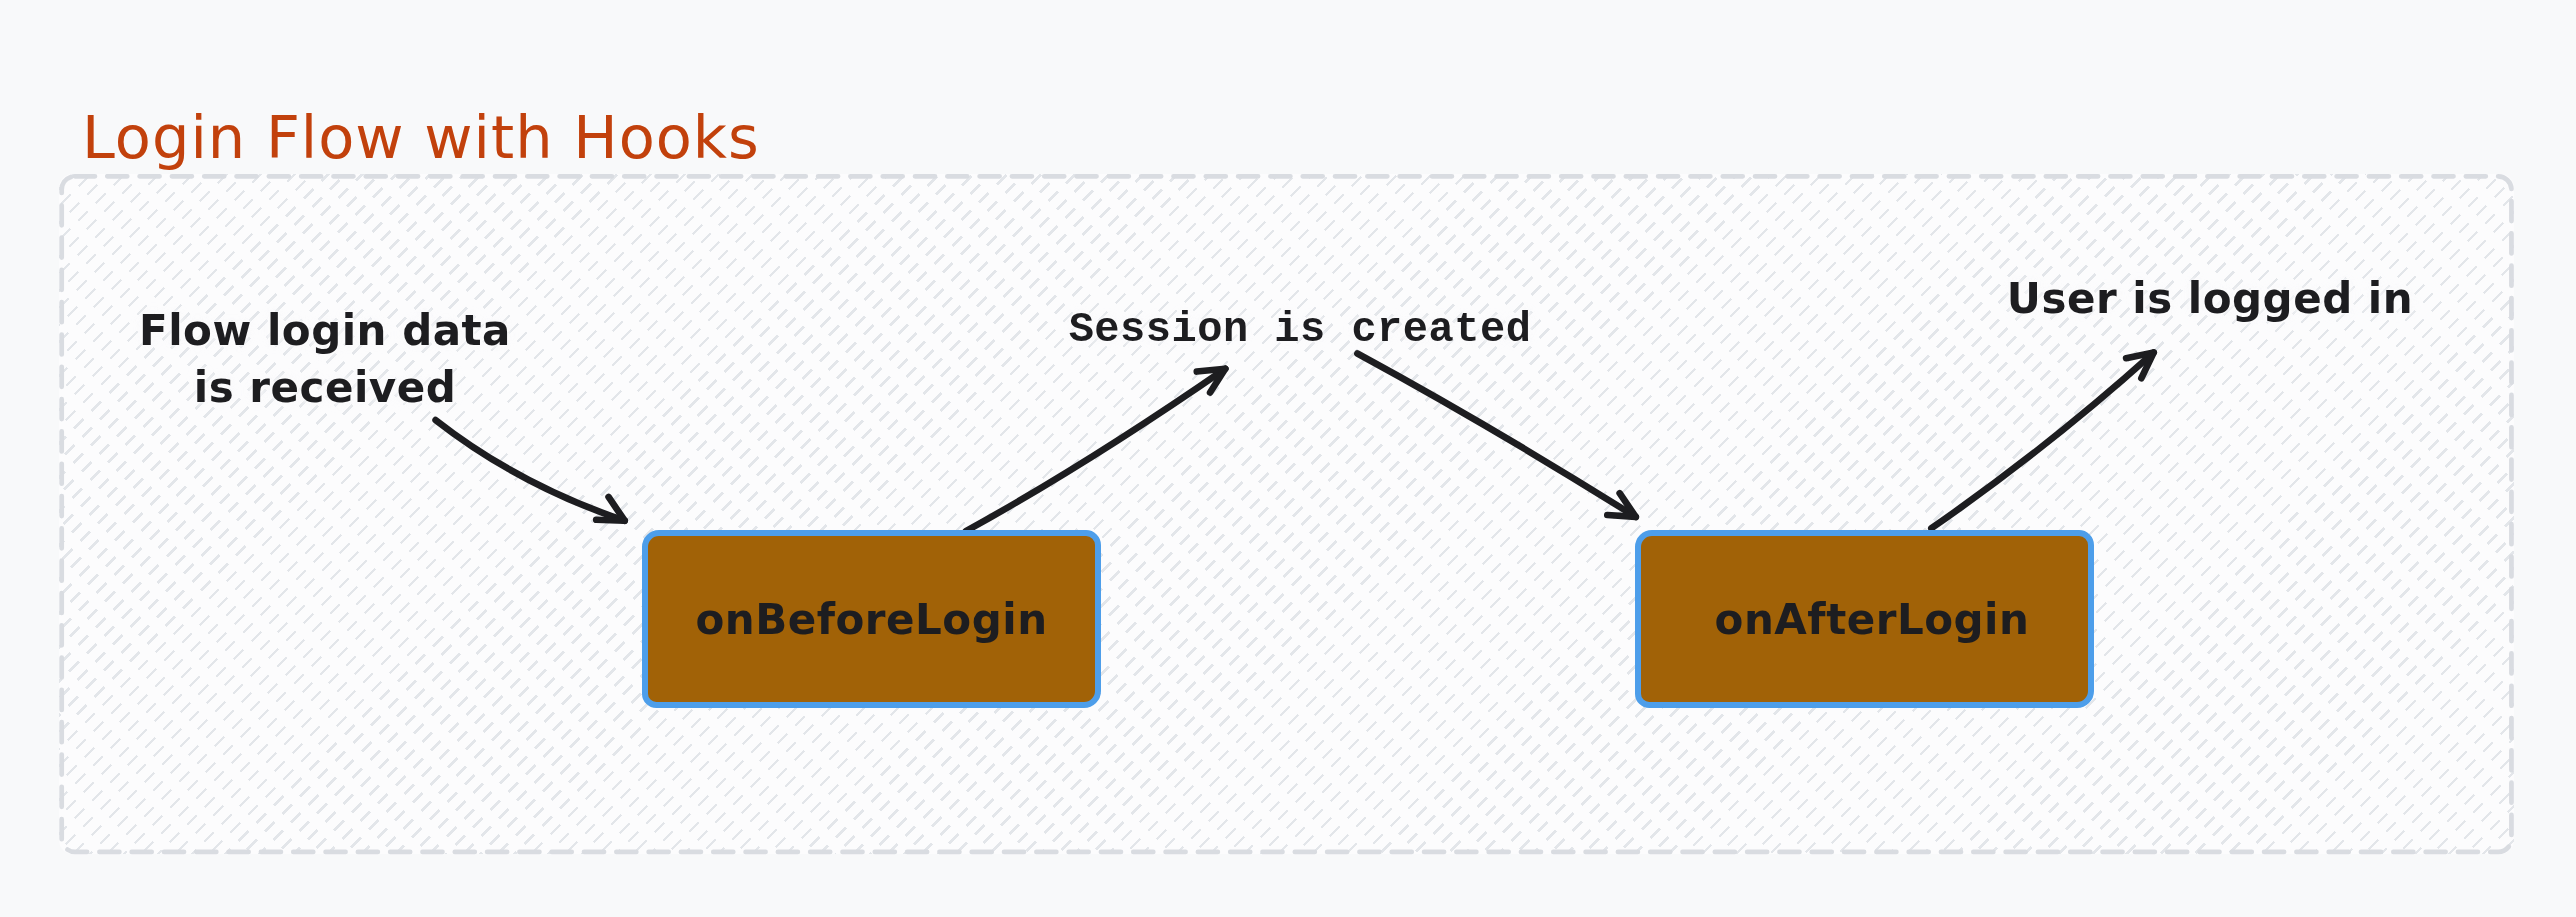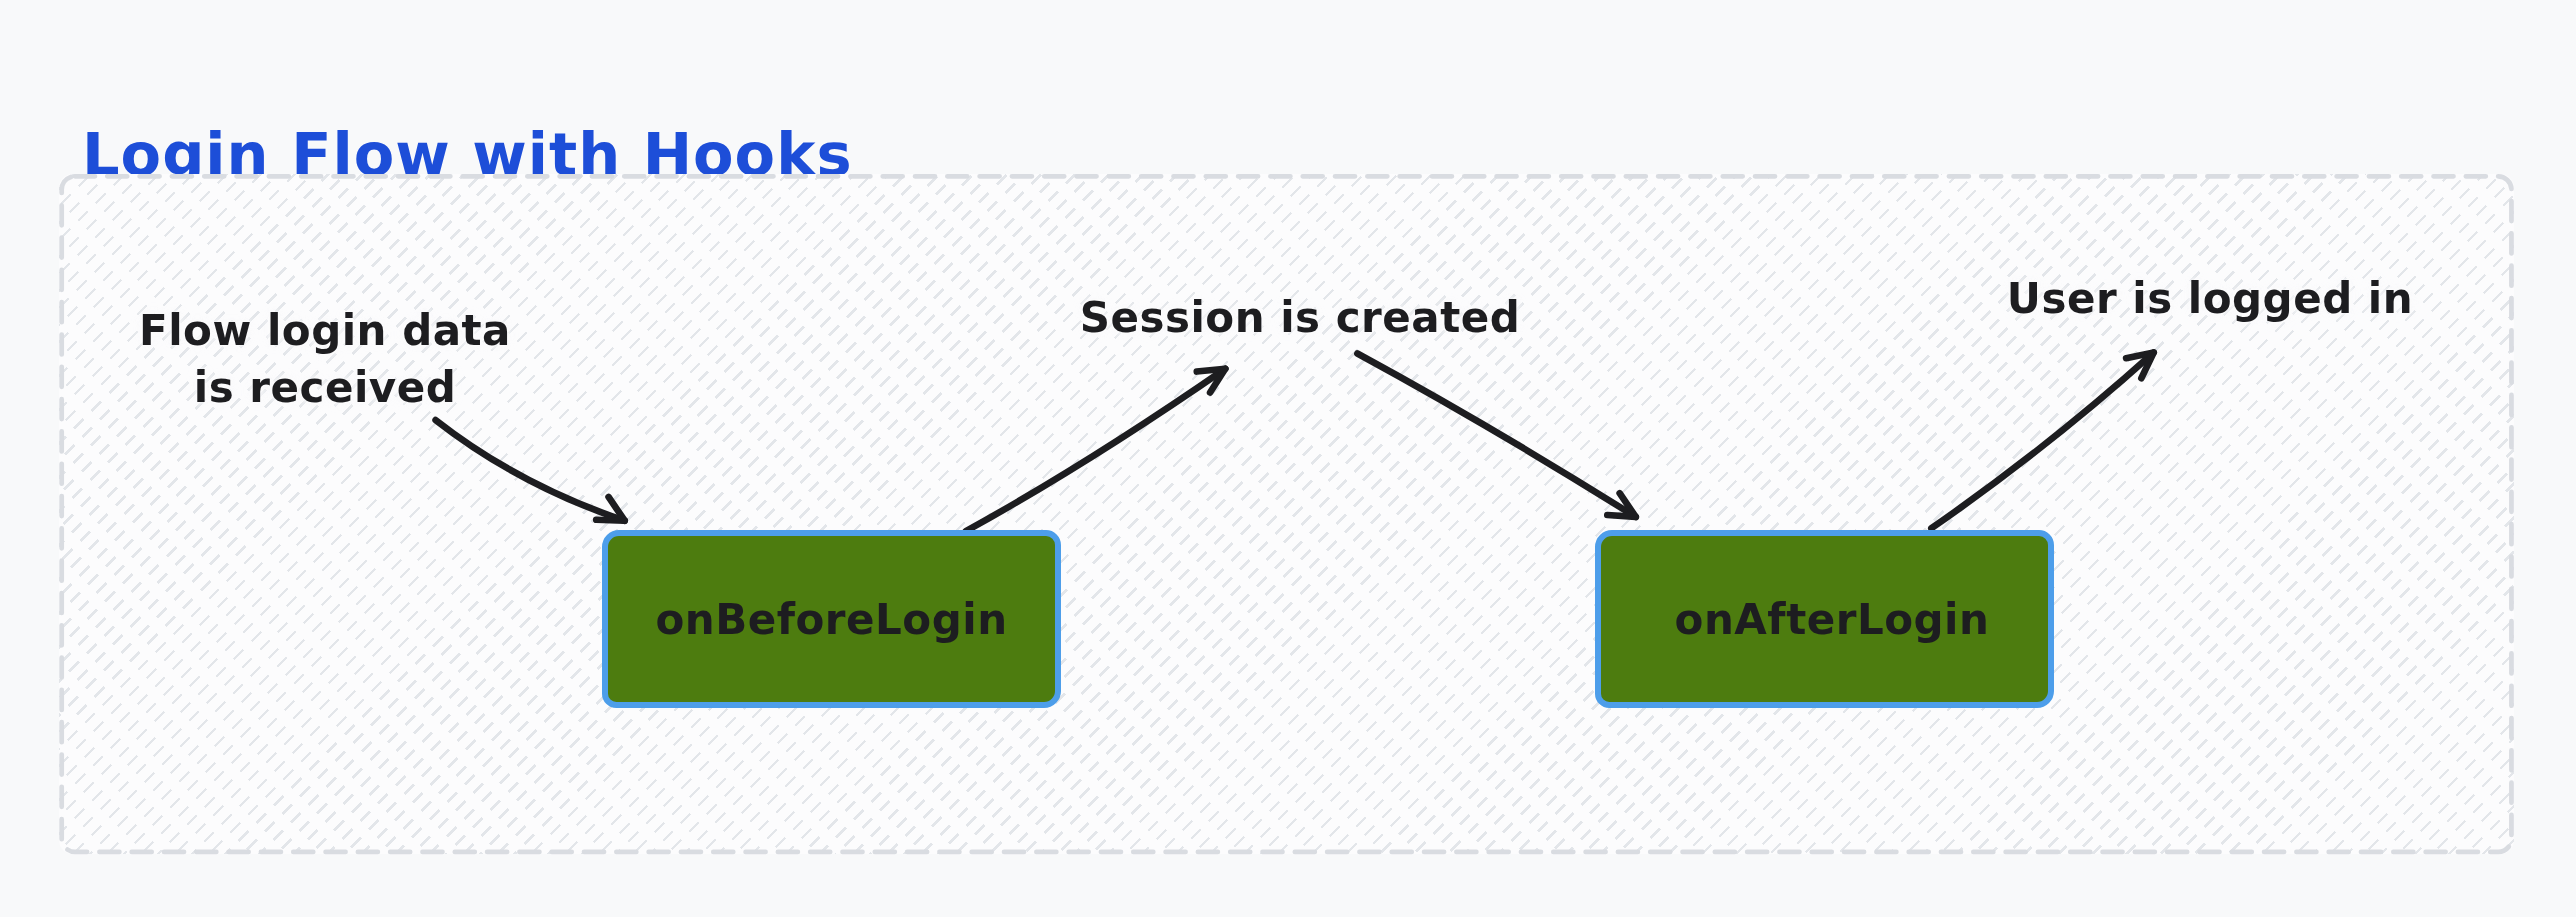--- a/index.html
+++ b/index.html
@@ -6,25 +6,25 @@
   body {
     width: 2576px; height: 917px;
     background: #f8f9fa;
     position: relative;
     overflow: hidden;
     font-family: "DejaVu Sans", "Liberation Sans", sans-serif;
     color: #1d1d20;
   }
   .page-title {
     position: absolute;
-    left: 82px; top: 80px;
+    left: 82px; top: 63px;
     font-size: 59px;
-    font-weight: 700;
+    font-weight: 400;
     letter-spacing: 1px;
-    color: #1d4ed8;
+    color: #c2410c;
     white-space: nowrap;
   }
   .flow-canvas {
     position: absolute;
     left: 59px; top: 174px;
     width: 2455px; height: 680px;
     border-radius: 13.3px;
     background:
       repeating-linear-gradient(45deg, #fcfcfd 0 11.4px, rgba(252,252,253,0) 11.4px 25px),
       repeating-linear-gradient(135deg, rgba(0,0,0,0) 0 9.5px, #e3e6ea 9.5px 12px),
@@ -32,26 +32,27 @@
   }
   .diagram-svg {
     position: absolute;
     left: 0; top: 0;
     width: 2576px; height: 917px;
   }
   .flow-node {
     position: absolute;
     box-sizing: border-box;
     width: 459px; height: 178px;
-    background: #4d7c0f;
+    background: #a16207;
     border: 6.7px solid #4d9eea;
     border-radius: 17px 15px 17px 14.3px;
     display: flex;
     align-items: center;
     justify-content: center;
+    margin-left: 40px;
   }
   .flow-node .node-label {
     font-size: 42px;
     font-weight: 700;
     letter-spacing: 0.5px;
     white-space: nowrap;
   }
   .node-before { left: 602px; top: 530px; }
   .node-after  { left: 1595px; top: 530px; padding-left: 15px; }
   .annotation {
@@ -63,21 +64,21 @@
     letter-spacing: 0.5px;
     line-height: 57px;
     white-space: nowrap;
     color: #1d1d20;
     text-shadow:
       0 0 5.7px rgba(252,252,253,0.95),
       0 0 9.5px rgba(252,252,253,0.85),
       0 0 15px rgba(252,252,253,0.7);
   }
   .ann-login-data  { left: 325px;  top: 302px; }
-  .ann-session     { left: 1300px; top: 289px; }
+  .ann-session     { left: 1300px; top: 302px; font-family: Liberation Mono, monospace; }
   .ann-logged-in   { left: 2210px; top: 270px; text-align: center; }
 </style>
 </head>
 <body>
 
 <h1 class="page-title">Login Flow with Hooks</h1>
 
 <div class="flow-canvas"></div>
 
 <svg class="diagram-svg" viewBox="0 0 2710 965" xmlns="http://www.w3.org/2000/svg" aria-hidden="true">

